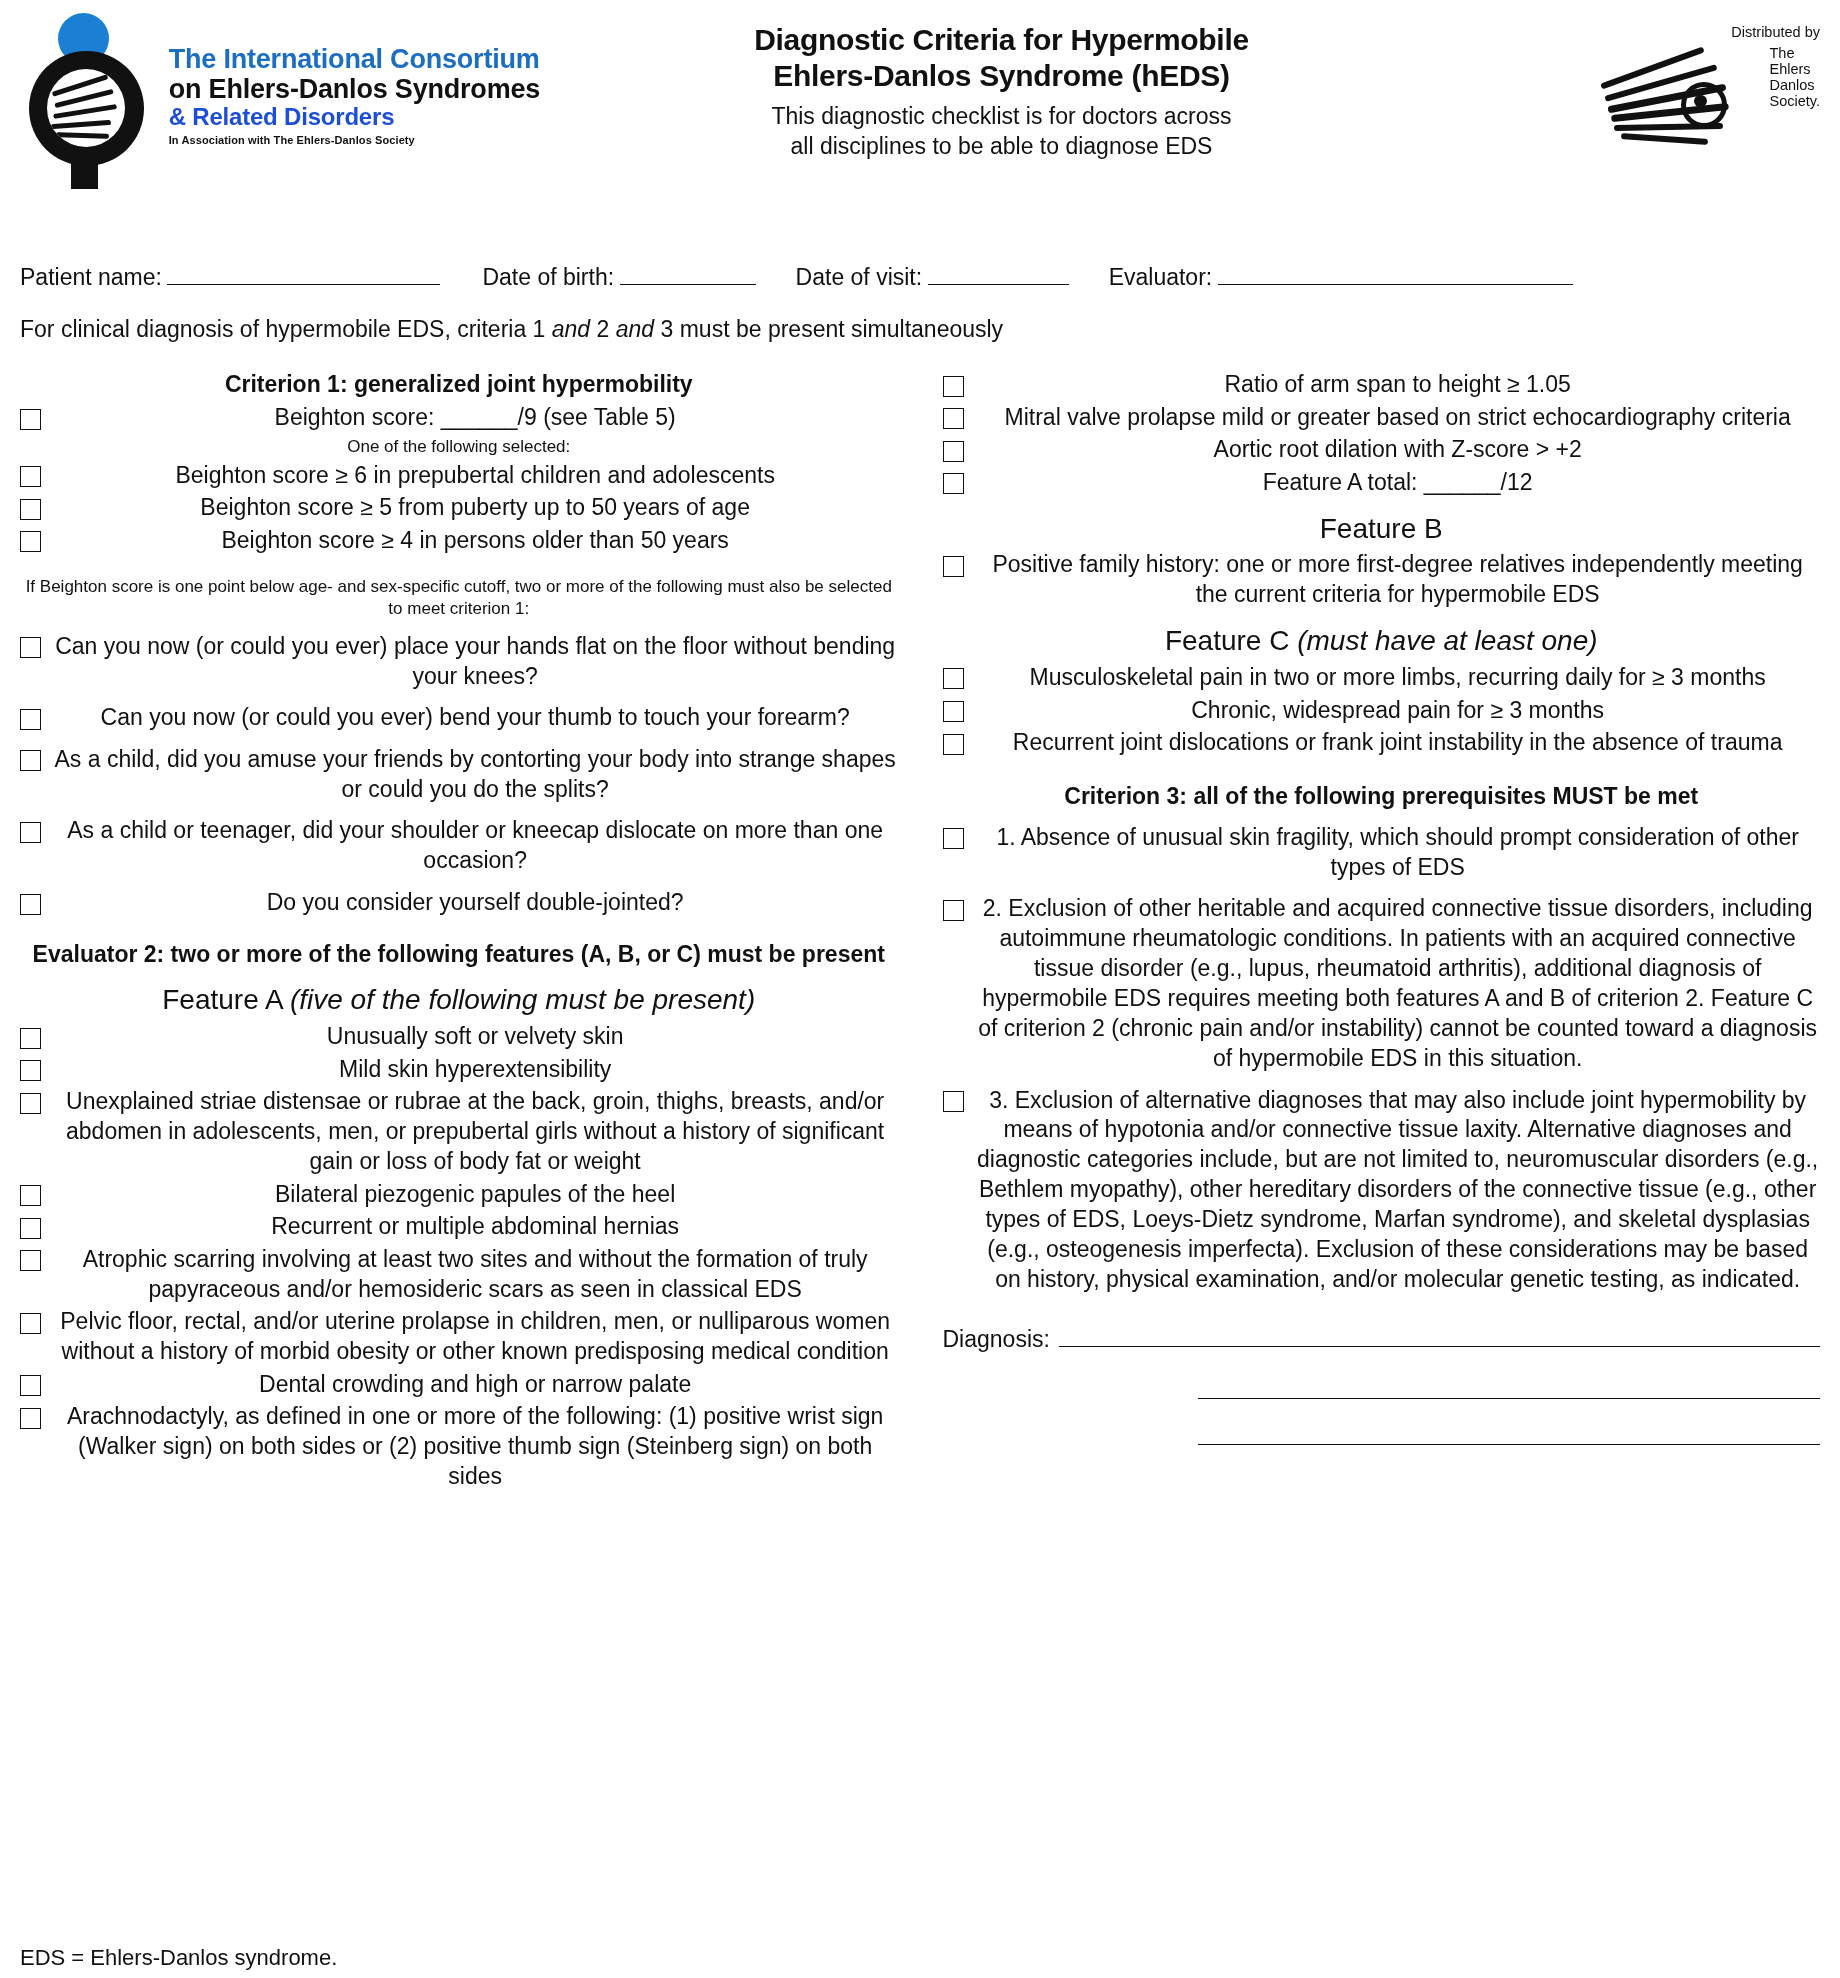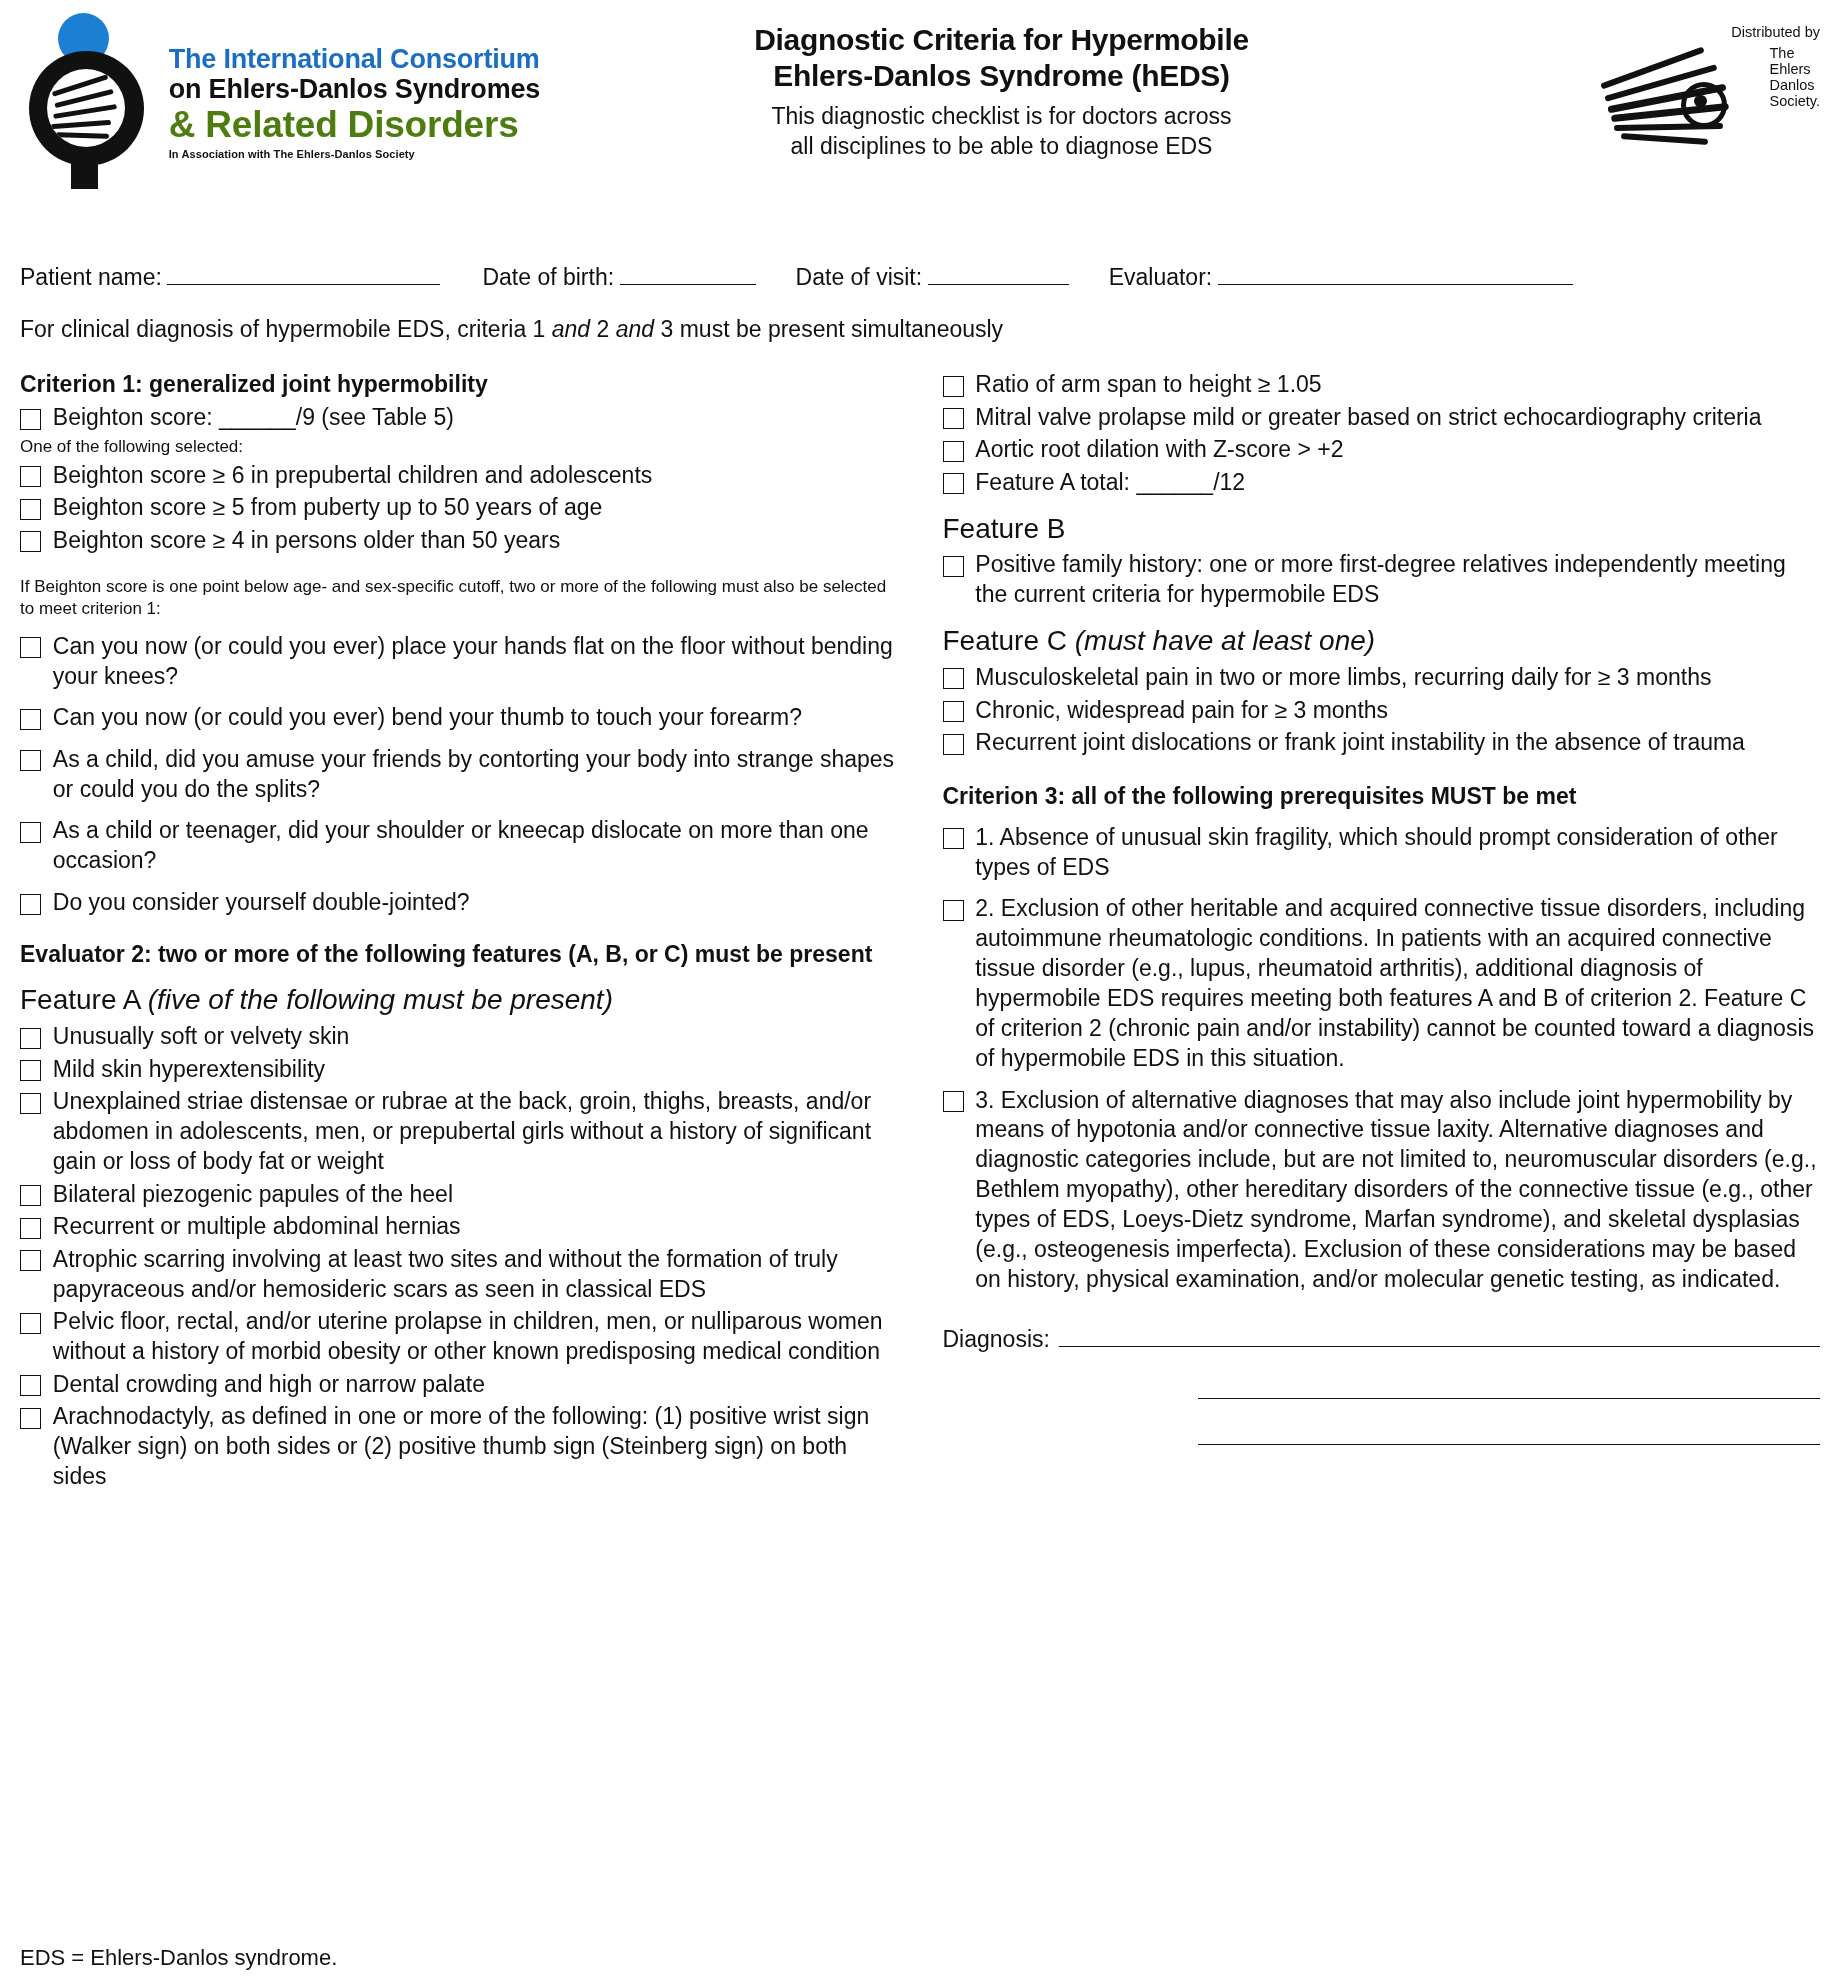--- a/index.html
+++ b/index.html
@@ -102,23 +102,23 @@
     color: #1b6ec2;
     letter-spacing: -0.2px;
   }
   .logo-text .l2 {
     font-size: 27px;
     font-weight: bold;
     color: #111;
     letter-spacing: -0.2px;
   }
   .logo-text .l3 {
-    font-size: 37px;
+    font-size: 24px;
     font-weight: bold;
-    color: #4d7c0f;
+    color: #1d4ed8;
     letter-spacing: -0.2px;
   }
   .logo-text .l4 {
     font-size: 11px;
     font-weight: bold;
     color: #111;
     margin-top: 2.7px;
     letter-spacing: 0.1px;
   }
 
@@ -184,21 +184,21 @@
     margin-top: 25.5px;
   }
   .intro i { font-style: italic; }
 
   
   .cols {
     display: flex;
     margin-top: 27px;
     gap: 45px;
   }
-  .col { width: 886px; }
+  .col { width: 886px; text-align: center; }
   .col.right { width: 886px; }
 
   h2.sec {
     font-size: 23px;
     font-weight: bold;
     margin: 0 0 3.6px 0;
     line-height: 1.28;
   }
   p.txt {
     font-size: 17px;

